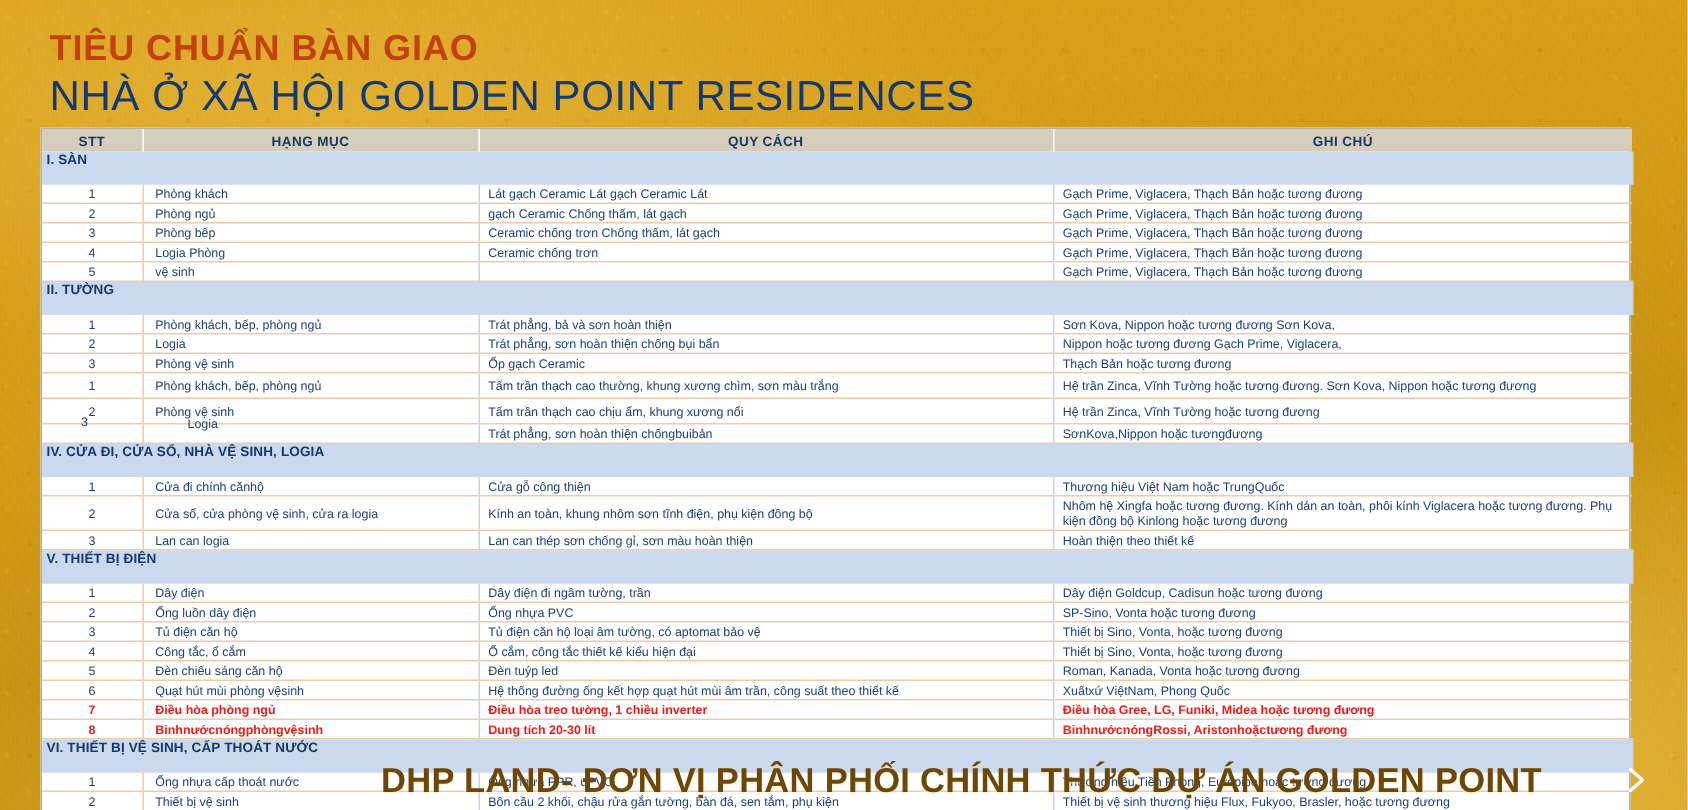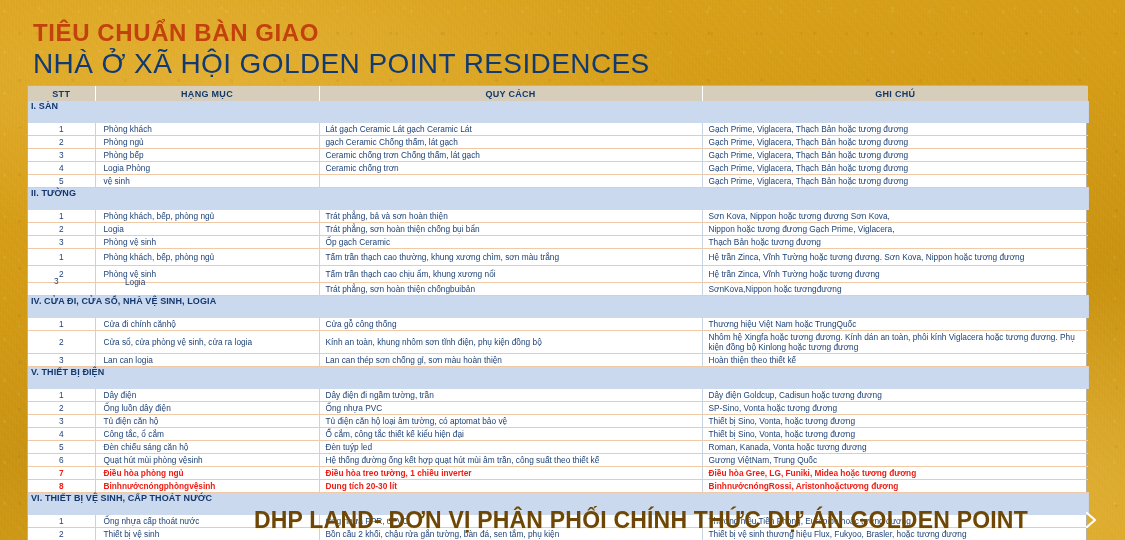--- a/index.html
+++ b/index.html
@@ -228,21 +228,21 @@
           <td class="item"><span style="visibility: hidden;">Logia</span></td>
           <td class="spec">Trát phẳng, sơn hoàn thiện chốngbuibản</td>
           <td class="note">SơnKova,Nippon hoặc tươngđương</td>
         </tr>
         <tr class="section">
           <td colspan="4">IV. CỬA ĐI, CỬA SỔ, NHÀ VỆ SINH, LOGIA</td>
         </tr>
         <tr class="data">
           <td class="stt">1</td>
           <td class="item">Cửa đi chính cănhộ</td>
-          <td class="spec">Cửa gỗ công thống</td>
+          <td class="spec">Cửa gỗ công thiện</td>
           <td class="note">Thương hiệu Việt Nam hoặc TrungQuốc</td>
         </tr>
         <tr class="data tall">
           <td class="stt">2</td>
           <td class="item">Cửa sổ, cửa phòng vệ sinh, cửa ra logia</td>
           <td class="spec">Kính an toàn, khung nhôm sơn tĩnh điện, phụ kiện đồng bộ</td>
           <td class="note">Nhôm hệ Xingfa hoặc tương đương. Kính dán an toàn, phôi kính Viglacera hoặc tương đương. Phụ kiện đồng bộ Kinlong hoặc tương đương</td>
         </tr>
         <tr class="data">
           <td class="stt">3</td>
@@ -280,21 +280,21 @@
         <tr class="data">
           <td class="stt">5</td>
           <td class="item">Đèn chiếu sáng căn hộ</td>
           <td class="spec">Đèn tuýp led</td>
           <td class="note">Roman, Kanada, Vonta hoặc tương đương</td>
         </tr>
         <tr class="data">
           <td class="stt">6</td>
           <td class="item">Quạt hút mùi phòng vệsinh</td>
           <td class="spec">Hệ thống đường ống kết hợp quạt hút mùi âm trần, công suất theo thiết kế</td>
-          <td class="note">Gương ViệtNam, Trung Quốc</td>
+          <td class="note">Xuấtxứ ViệtNam, Phong Quốc</td>
         </tr>
         <tr class="data red">
           <td class="stt">7</td>
           <td class="item">Điều hòa phòng ngủ</td>
           <td class="spec">Điều hòa treo tường, 1 chiều inverter</td>
           <td class="note">Điều hòa Gree, LG, Funiki, Midea hoặc tương đương</td>
         </tr>
         <tr class="data red">
           <td class="stt">8</td>
           <td class="item">Binhnướcnóngphòngvệsinh</td>

